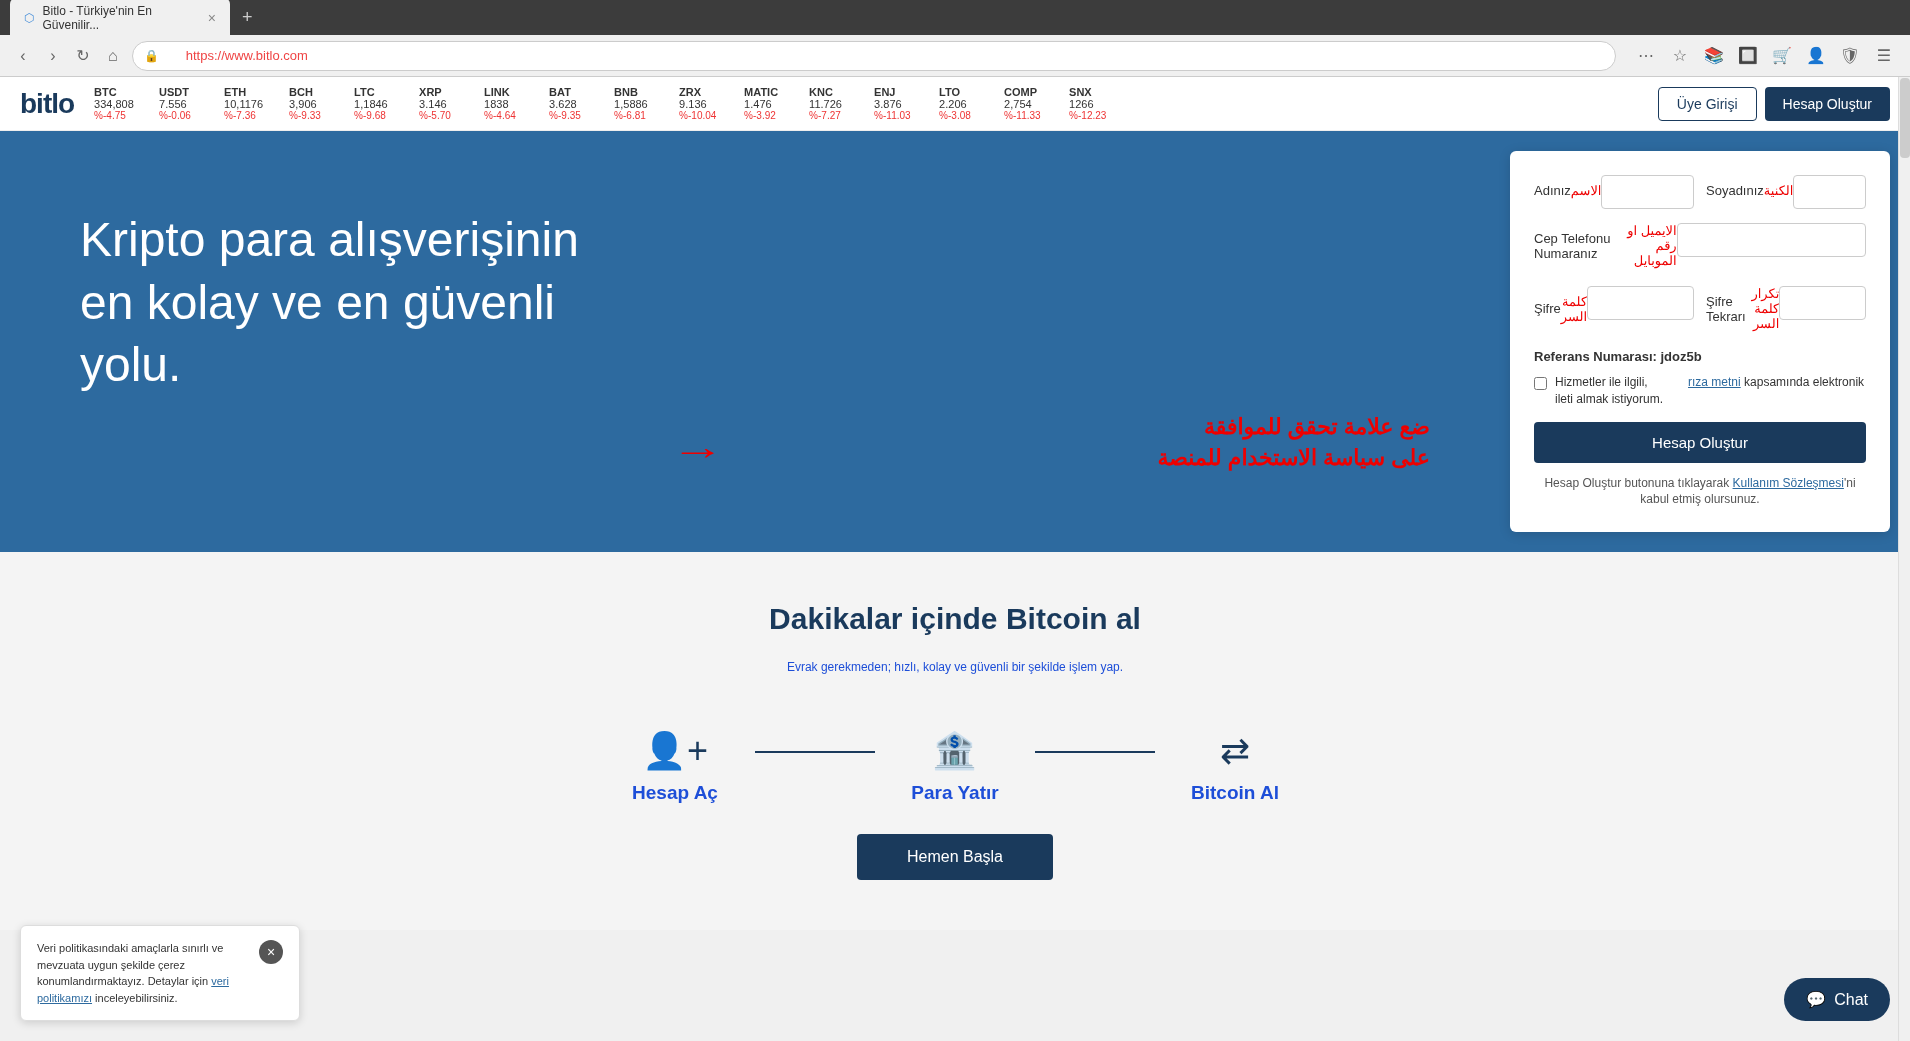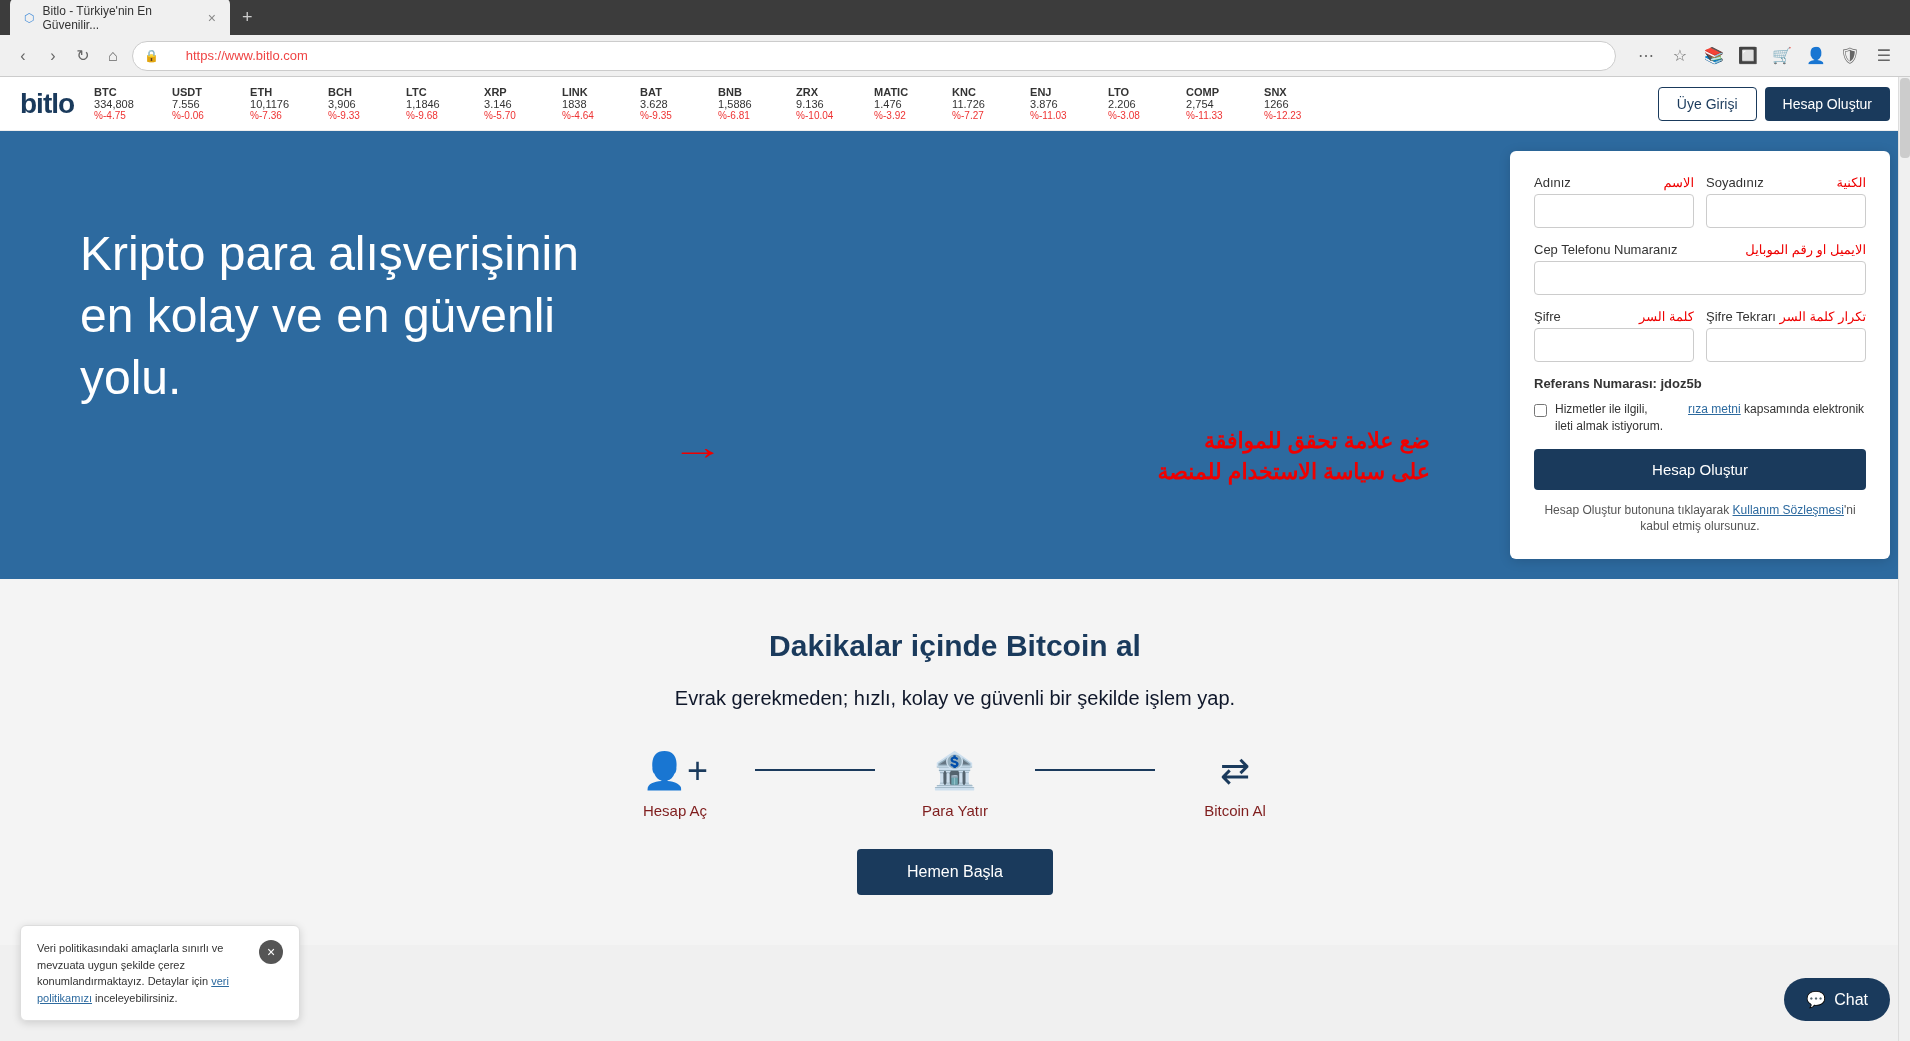--- a/index.html
+++ b/index.html
@@ -70,21 +70,21 @@
     }
     .logo {
       font-size: 28px;
       font-weight: bold;
       color: #1a3a5c;
       margin-right: 20px;
       letter-spacing: -1px;
     }
     .crypto-ticker {
       display: flex;
-      gap: 18px;
+      gap: 5px;
       flex: 1;
       overflow: hidden;
     }
     .ticker-item {
       display: flex;
       flex-direction: column;
       align-items: flex-start;
       min-width: 60px;
     }
     .ticker-symbol {
@@ -176,21 +176,21 @@
       align-self: center;
     }
     .form-row {
       display: flex;
       gap: 12px;
       margin-bottom: 14px;
     }
     .form-group {
       flex: 1;
       display: flex;
-      flex-direction: column;
+      flex-direction: row;
     }
     .form-label-row {
       display: flex;
       justify-content: space-between;
       align-items: center;
       margin-bottom: 4px;
     }
     .label-tr {
       font-size: 13px;
       color: #333;
@@ -253,45 +253,46 @@
       padding: 50px 40px;
       text-align: center;
     }
     .steps-title {
       font-size: 30px;
       font-weight: bold;
       color: #1a3a5c;
       margin-bottom: 24px;
     }
     .steps-subtitle {
-      font-size: 20px;
-      color: #0f172a;
-      margin-bottom: 40px;
+      font-size: 12px;
+      color: #1d4ed8;
+      margin-bottom: 56px;
     }
     .steps-icons {
       display: flex;
       justify-content: center;
       align-items: center;
       gap: 0;
       margin-bottom: 30px;
     }
     .step-item {
       display: flex;
       flex-direction: column;
       align-items: center;
       gap: 10px;
       min-width: 160px;
     }
     .step-icon {
       font-size: 36px;
       color: #1a3a5c;
     }
     .step-label {
-      font-size: 15px;
-      color: #7f1d1d;
+      font-size: 19px;
+      color: #1d4ed8;
+      font-weight: bold;
     }
     .step-connector {
       width: 120px;
       height: 2px;
       background: #1a3a5c;
       margin-bottom: 30px;
     }
     .btn-start {
       background: #1a3a5c;
       color: white;

